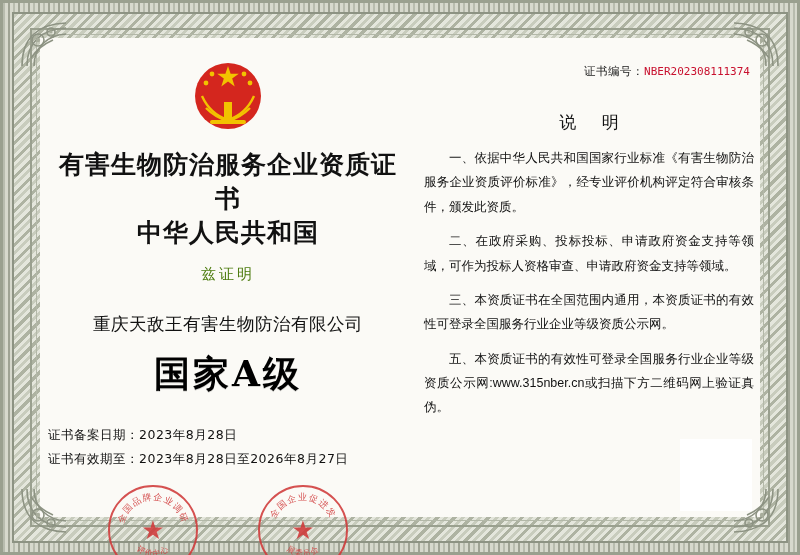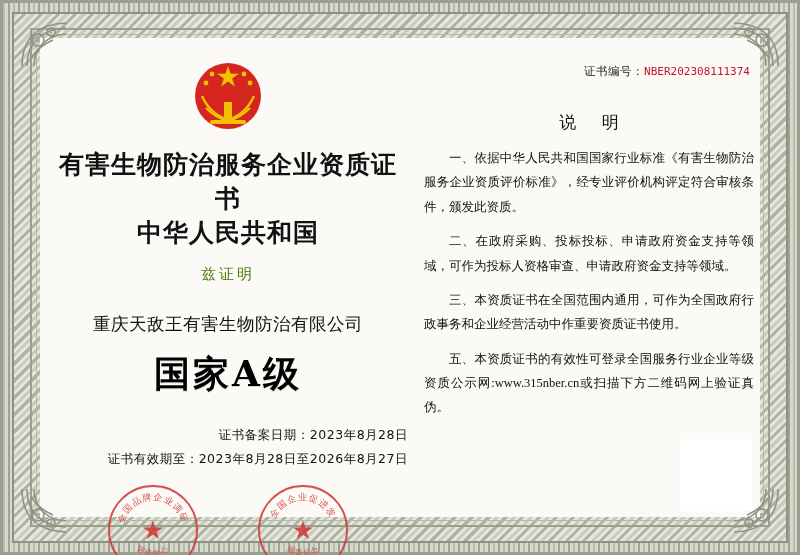--- a/index.html
+++ b/index.html
@@ -138,21 +138,21 @@
     color: #000000;
     font-family: "DejaVu Serif", "Liberation Serif", serif;
     letter-spacing: 3px;
     text-shadow: 0 1px 0 rgba(0,0,0,.15);
   }
   .dates {
     margin-top: 24px;
     font-size: 12.5px;
     color: #111;
     line-height: 1.9;
-    text-align: right;
+    text-align: left;
   }
   .dates .row { white-space: nowrap; }
   .dates .k { letter-spacing: .5px; }
   .dates .v { letter-spacing: .5px; }
 
   
   .seals {
     margin-top: 14px;
     display: flex;
     justify-content: center;
@@ -198,21 +198,21 @@
     margin-bottom: 12px;
     padding-left: 10px;
   }
   .notice-item {
     font-size: 12.5px;
     line-height: 1.95;
     color: #111;
     text-align: justify;
     margin-bottom: 10px;
     text-indent: 2em;
-    font-family: Liberation Serif, serif;
+    font-family: Liberation Sans, sans-serif;
   }
 
   
   .qr {
     position: absolute;
     right: 8px;
     bottom: 6px;
     width: 72px;
     height: 72px;
     background: #fff;
@@ -394,21 +394,21 @@
           </div>
 
         </div>
       </div>
     </div>
 
     <div class="right-col">
       <div class="notice-title">说 明</div>
       <div class="notice-item">一、依据中华人民共和国国家行业标准《有害生物防治服务企业资质评价标准》，经专业评价机构评定符合审核条件，颁发此资质。</div>
       <div class="notice-item">二、在政府采购、投标投标、申请政府资金支持等领域，可作为投标人资格审查、申请政府资金支持等领域。</div>
-      <div class="notice-item">三、本资质证书在全国范围内通用，可作为全国政府行政事务和企业经营活动中作重要资质证书使用。</div>
+      <div class="notice-item">三、本资质证书在全国范围内通用，本资质证书的有效性可登录全国服务行业企业等级资质公示网。</div>
       <div class="notice-item">五、本资质证书的有效性可登录全国服务行业企业等级资质公示网:www.315nber.cn或扫描下方二维码网上验证真伪。</div>
     </div>
 
     <div class="qr">
       <div class="qr-grid" id="qrGrid">
           <i class="on"></i>
           <i class="on"></i>
           <i class="on"></i>
           <i class="on"></i>
           <i class="on"></i>

